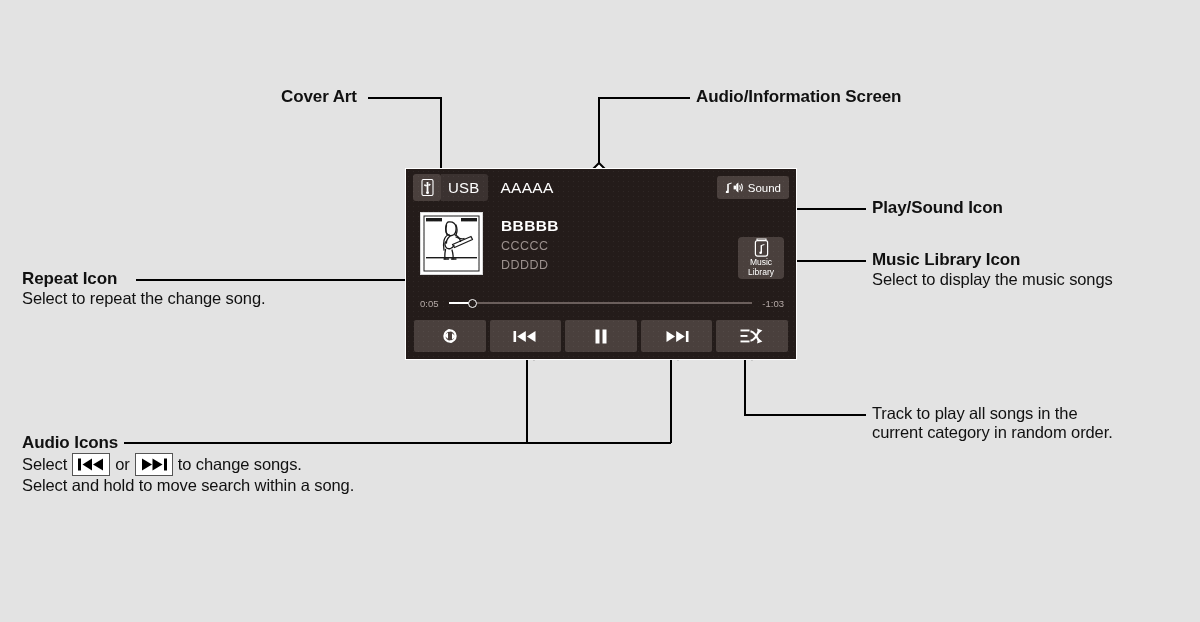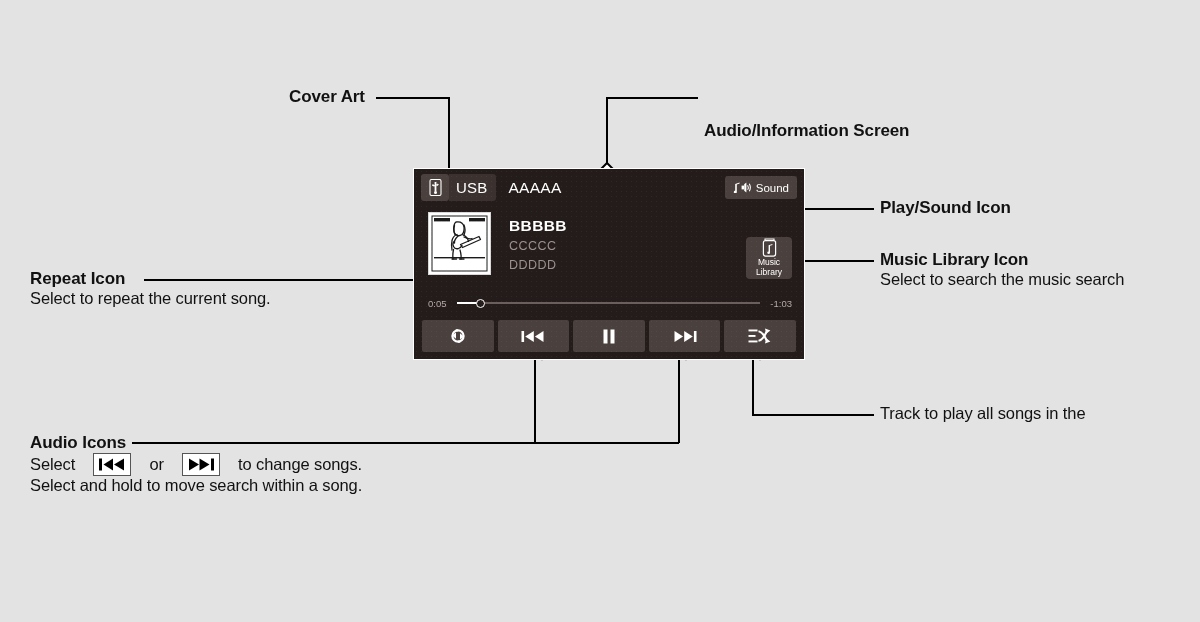--- a/index.html
+++ b/index.html
@@ -9,21 +9,21 @@
   body {
     width: 1200px;
     height: 622px;
     background: #e3e3e3;
     font-family: "Liberation Sans", sans-serif;
     overflow: hidden;
     position: relative;
   }
   .stage {
     position: absolute;
-    left: 8px; top: 0;
+    left: 0; top: 0;
     width: 1160px;
     height: 622px;
   }
 
   
   .callouts {
     position: absolute;
     left: 0; top: 0;
     width: 1200px;
     height: 622px;
@@ -48,21 +48,20 @@
     letter-spacing: -0.1px;
     color: #111;
   }
   .anno-body .ln { display:block; white-space: nowrap; }
 
   
   .inline-line {
     display: flex;
     align-items: center;
     white-space: nowrap;
-    justify-content: space-between;
   }
   .glyphbox {
     display: inline-flex;
     align-items: center;
     justify-content: center;
     border: 1.5px solid #555;
     background: #fff;
     width: 36px;
     height: 21px;
     margin: 0 5px;
@@ -295,45 +294,46 @@
       <path d="M 455 321 l 7 7 l -7 7 l -7 -7 z"></path>
       <path d="M 527 352 l 7 -7 l 7 7 l -7 7 z"></path>
       <path d="M 671 352 l 7 -7 l 7 7 l -7 7 z"></path>
     </g>
   </svg>
 
   <div class="anno" style="left:281px; top:87px;">
     <div class="anno-title">Cover Art</div>
   </div>
 
-  <div class="anno" style="left:696px; top:87px;margin-top:34px;">
+  <div class="anno" style="left:696px; top:87px;">
     <div class="anno-title">Audio/Information Screen</div>
   </div>
 
   <div class="anno" style="left:872px; top:198px;">
     <div class="anno-title">Play/Sound Icon</div>
   </div>
 
   <div class="anno" style="left:872px; top:250px;">
     <div class="anno-title">Music Library Icon</div>
     <div class="anno-body">
-      <span class="ln">Select to search the music search</span>
+      <span class="ln">Select to display the music songs</span>
     </div>
   </div>
 
   <div class="anno" style="left:872px; top:404px;">
     <div class="anno-body">
       <span class="ln">Track to play all songs in the</span>
+      <span class="ln">current category in random order.</span>
     </div>
   </div>
 
   <div class="anno" style="left:22px; top:269px;">
     <div class="anno-title">Repeat Icon</div>
     <div class="anno-body">
-      <span class="ln">Select to repeat the current song.</span>
+      <span class="ln">Select to repeat the change song.</span>
     </div>
   </div>
 
   <div class="anno" style="left:22px; top:433px;">
     <div class="anno-title">Audio Icons</div>
     <div class="anno-body">
       <span class="inline-line">
         <span>Select</span>
         <span class="glyphbox">
           <svg width="26" height="13" viewBox="0 0 26 13" aria-hidden="true">

